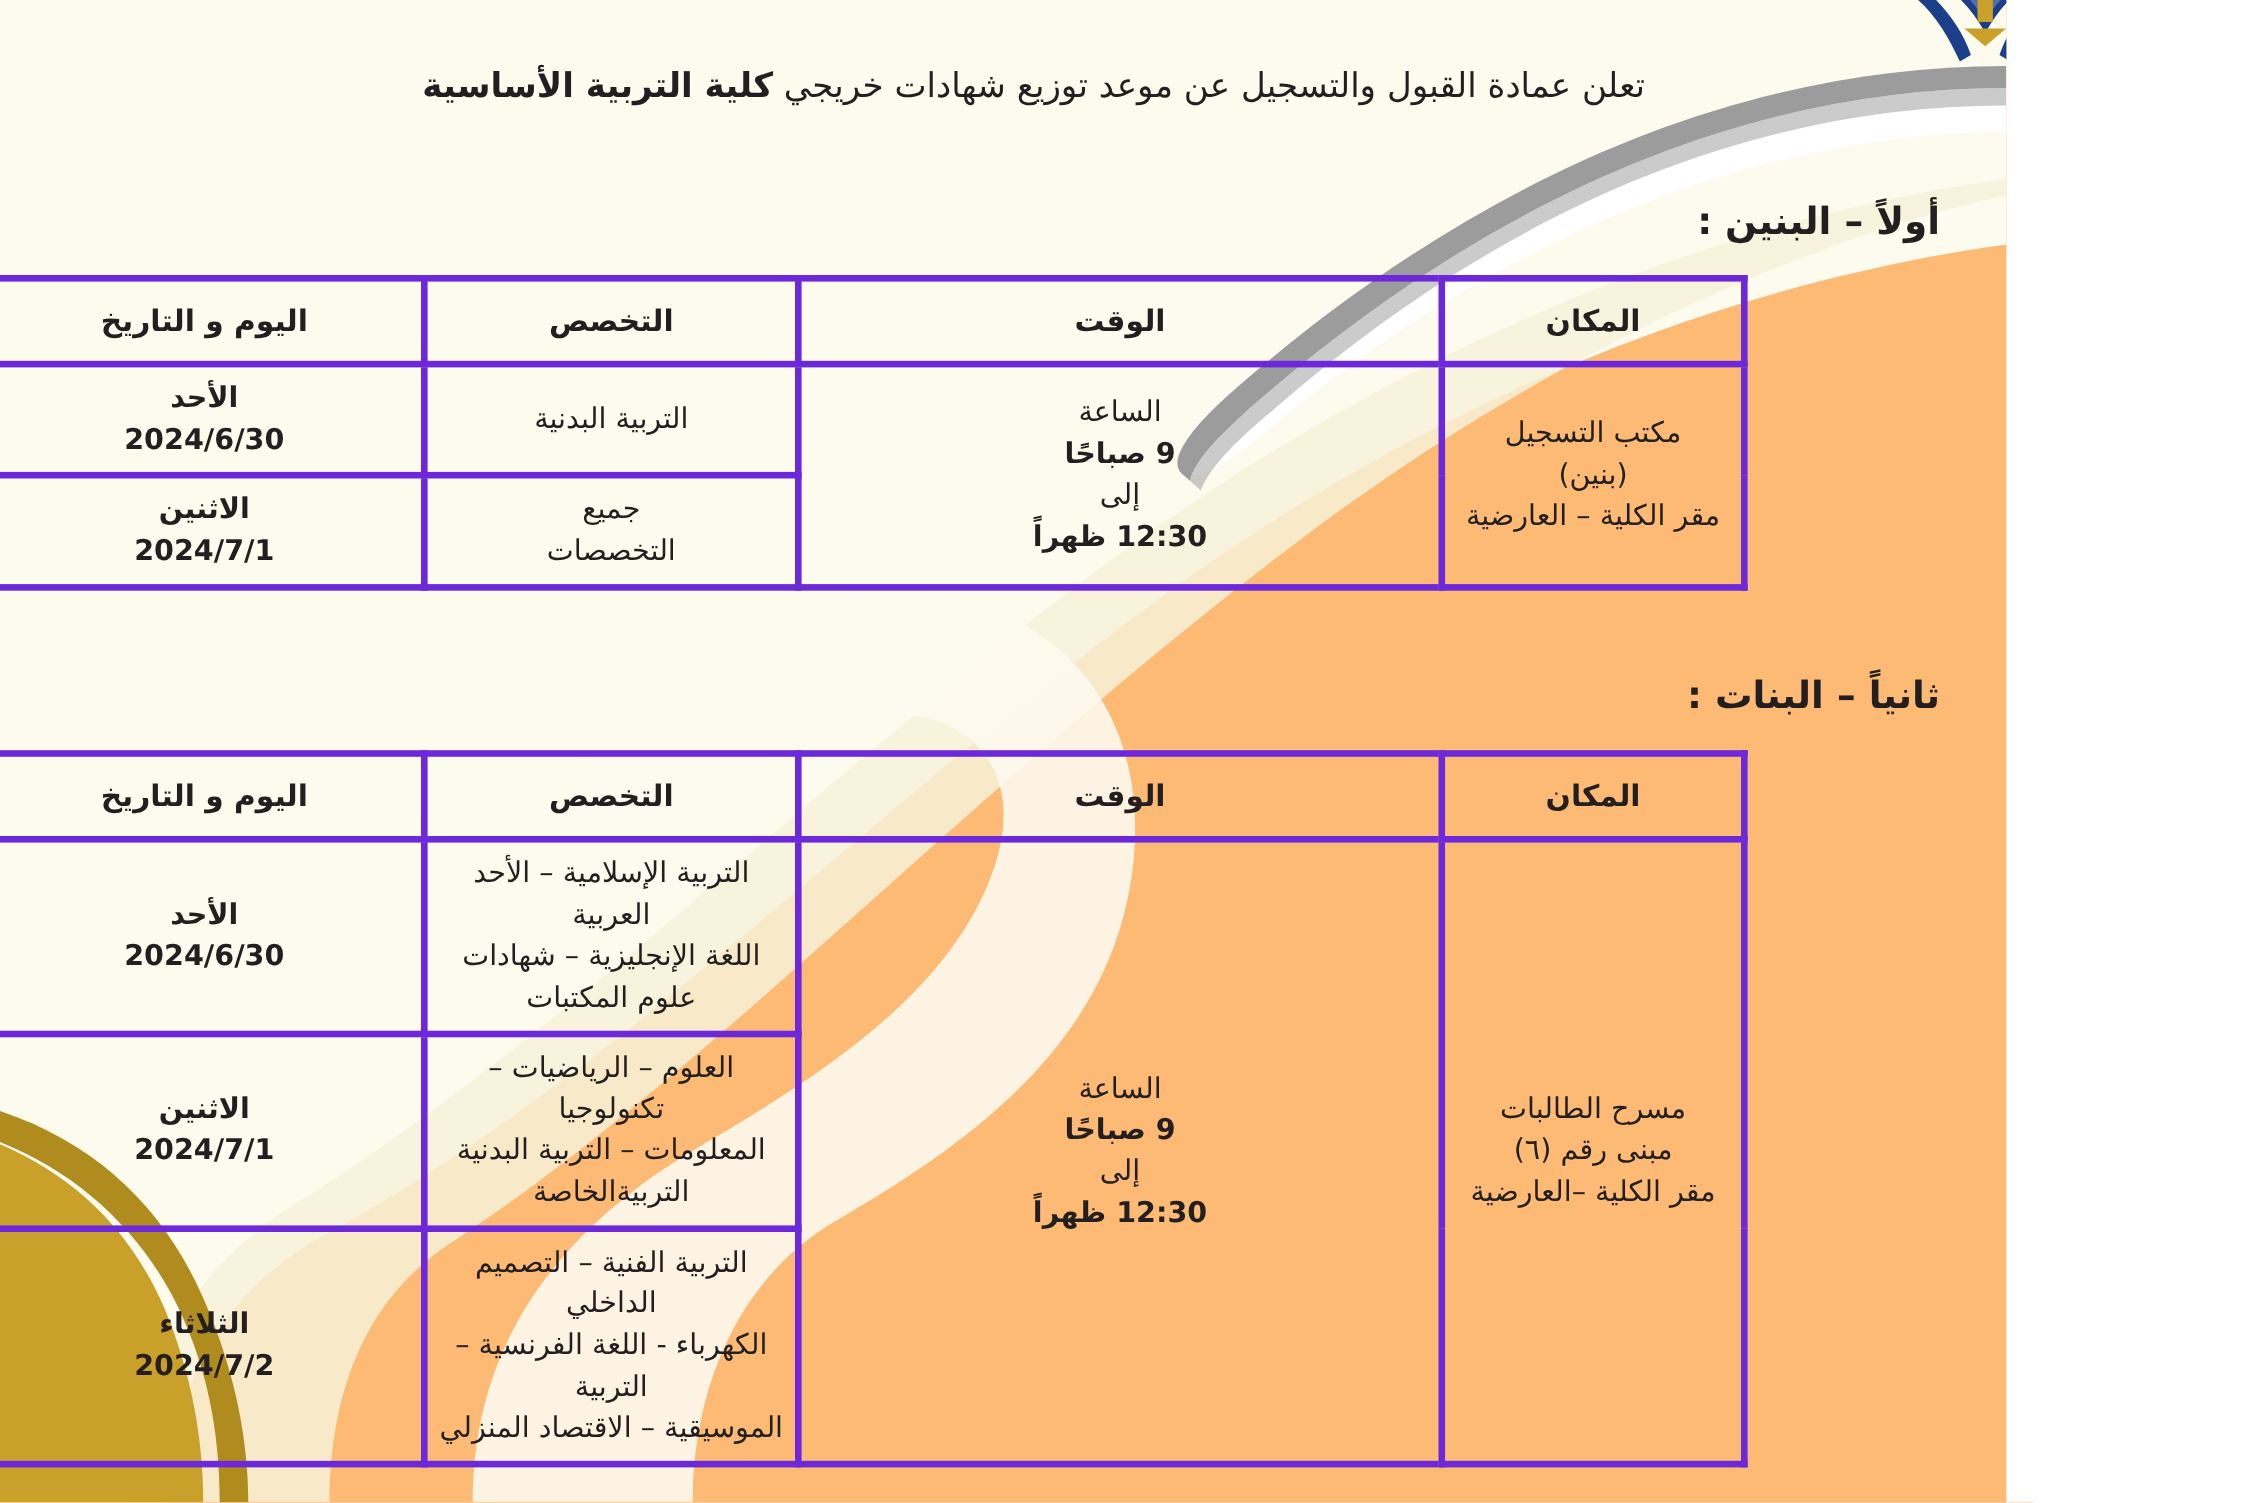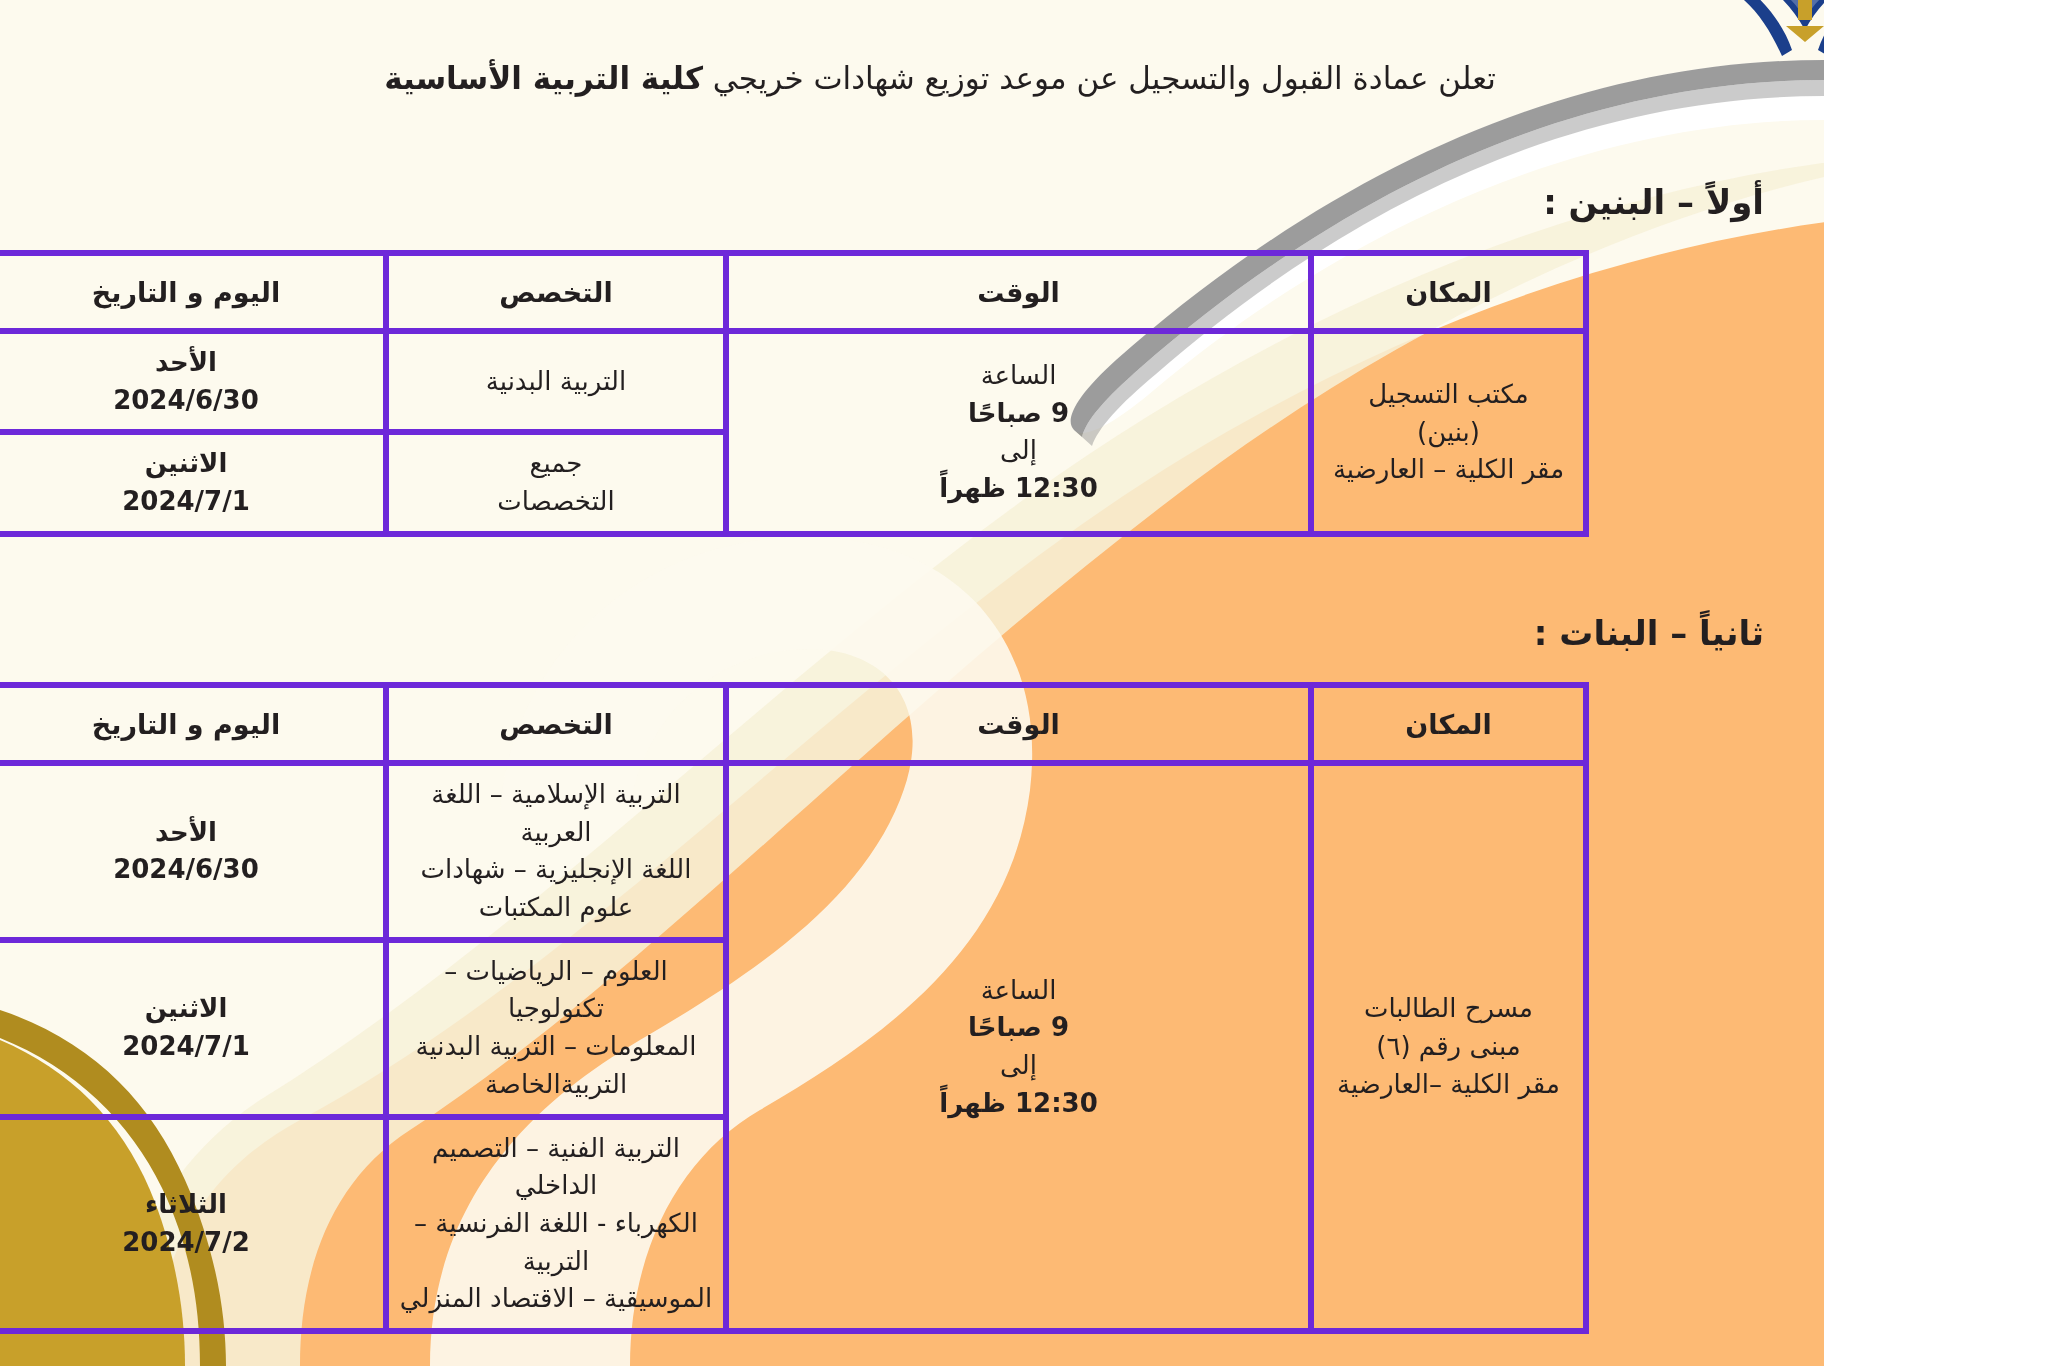--- a/index.html
+++ b/index.html
@@ -281,21 +281,21 @@
           <div>مبنى رقم (٦)</div>
           <div>مقر الكلية –العارضية</div>
         </td>
         <td class="time-cell" rowspan="3">
           <div>الساعة</div>
           <div style="font-weight:bold">9 صباحًا</div>
           <div>إلى</div>
           <div style="font-weight:bold">12:30 ظهراً</div>
         </td>
         <td class="major-cell">
-          <div>التربية الإسلامية – اللغة العربية</div>
+          <div>التربية الإسلامية – الأحد العربية</div>
           <div>اللغة الإنجليزية – شهادات</div>
           <div>علوم المكتبات</div>
         </td>
         <td class="date-cell">
           <div>الأحد</div>
           <div>2024/6/30</div>
         </td>
       </tr>
       <tr>
         <td class="major-cell">

